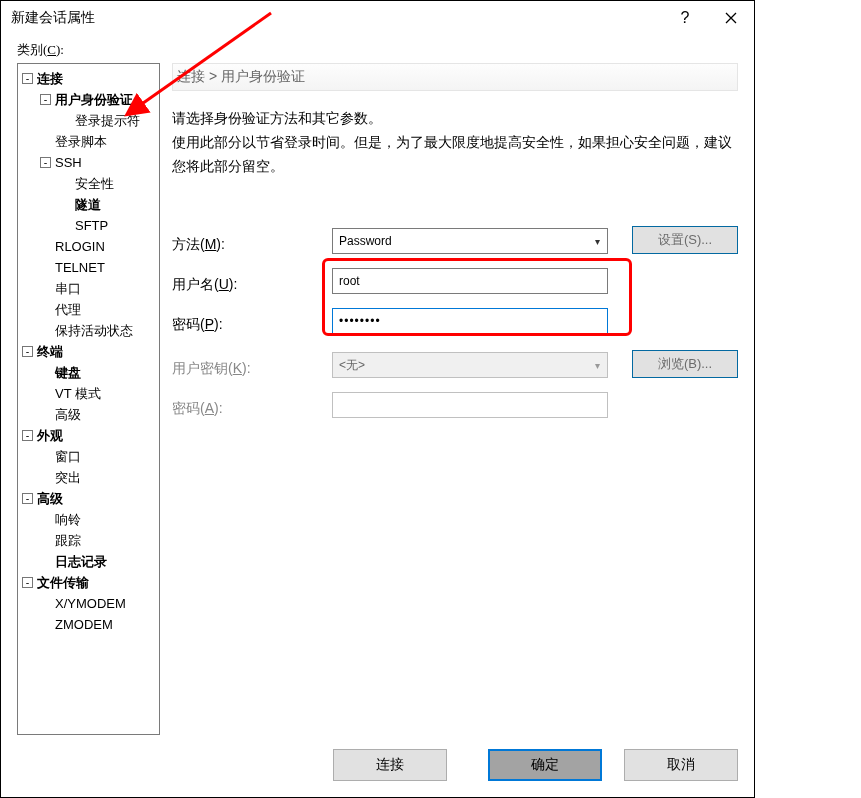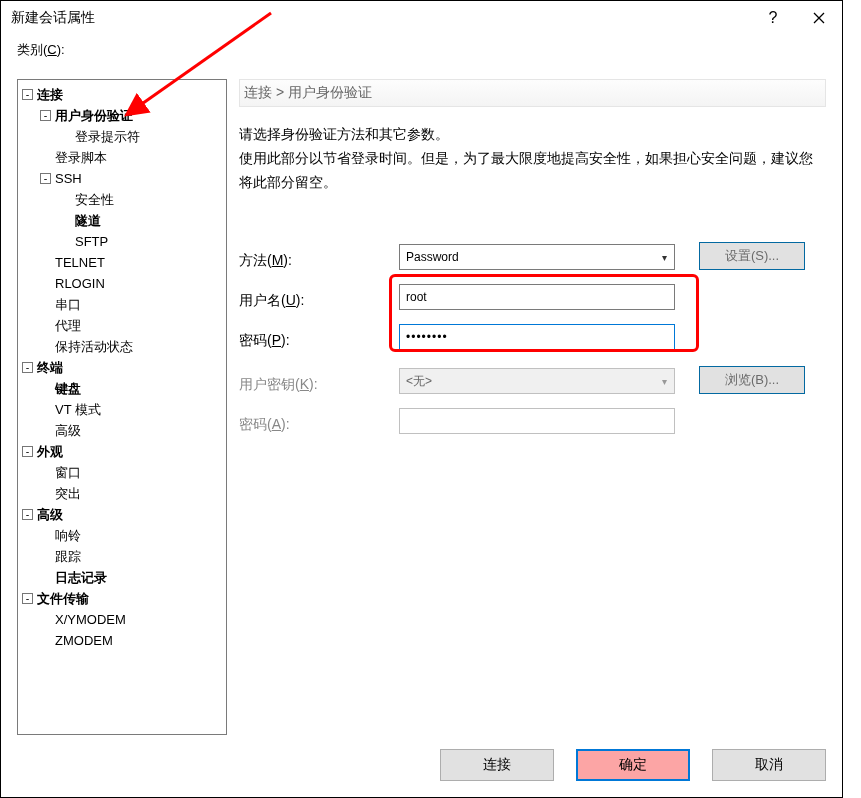--- a/index.html
+++ b/index.html
@@ -4,21 +4,21 @@
 <style>
   * { box-sizing: border-box; }
   html, body {
     margin: 0; padding: 0;
     font-family: "Microsoft YaHei", "Segoe UI", Tahoma, sans-serif;
     font-size: 13px;
     background: #fff;
     color: #000;
   }
   .window {
-    width: 843px; height: 798px;
+    width: 755px; height: 798px;
     border: 1px solid #000;
     display: flex;
     flex-direction: column;
     position: relative;
   }
   
   .titlebar {
     height: 34px;
     display: flex;
     align-items: center;
@@ -34,21 +34,21 @@
   .titlebar .ctl.help { font-size: 16px; }
   .titlebar .ctl.close svg { width: 12px; height: 12px; }
   
   .body {
     flex: 1;
     display: flex;
     flex-direction: column;
     padding: 6px 16px 16px 16px;
     position: relative;
   }
-  .category-label { font-size: 13px; margin-bottom: 20px; }
+  .category-label { font-size: 13px; margin-bottom: 4px; font-family: Liberation Serif, serif; }
   .category-label u { text-decoration: underline; }
   .panes {
     flex: 1;
     display: flex;
     gap: 12px;
     min-height: 0;
   }
   
   .tree-wrap {
     width: 210px;
@@ -155,21 +155,22 @@
   }
   .footer button {
     width: 114px; height: 32px;
     border: 1px solid #adadad;
     background: #e1e1e1;
     font-family: inherit;
     font-size: 14px;
   }
   .footer button.primary {
     border: 2px solid #0078d7;
-    background: #fca5a5;
+    background: #a3a3a3;
+    margin-left: 19px;
   }
   
   .select-wrap { position: relative; display: inline-block; }
   .select-wrap .caret {
     position: absolute; right: 8px; top: 50%; transform: translateY(-50%);
     pointer-events: none; font-size: 10px; color:#333;
   }
   .pw-dots { letter-spacing: 1px; font-family: Arial; }
 </style>
 </head>
@@ -245,27 +246,27 @@
                       <div class="row">
                         <span class="noexp"></span>
                         <span class="lbl">SFTP</span>
                       </div>
                     </li>
                 </ul>
               </li>
               <li>
                   <div class="row">
                     <span class="noexp"></span>
+                    <span class="lbl">RLOGIN</span>
+                  </div>
+                </li>
+              <li>
+                  <div class="row">
+                    <span class="noexp"></span>
                     <span class="lbl">TELNET</span>
-                  </div>
-                </li>
-              <li>
-                  <div class="row">
-                    <span class="noexp"></span>
-                    <span class="lbl">RLOGIN</span>
                   </div>
                 </li>
               <li>
                   <div class="row">
                     <span class="noexp"></span>
                     <span class="lbl">串口</span>
                   </div>
                 </li>
               <li>
                   <div class="row">

